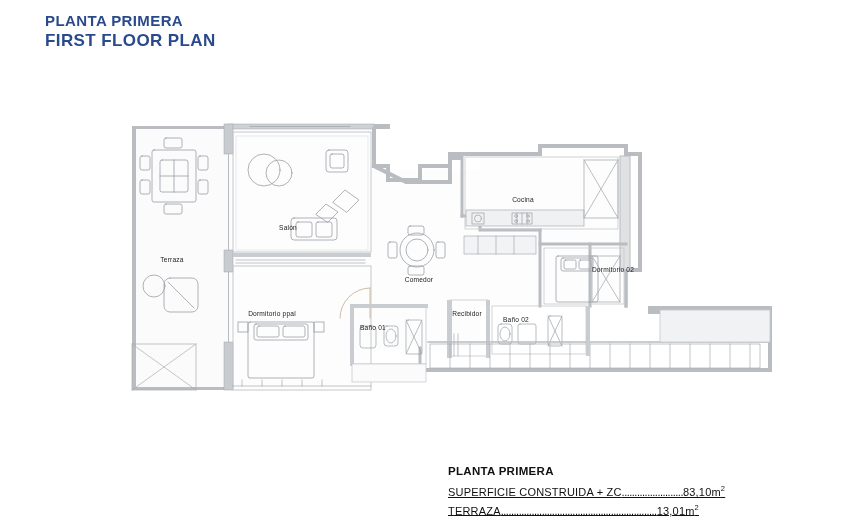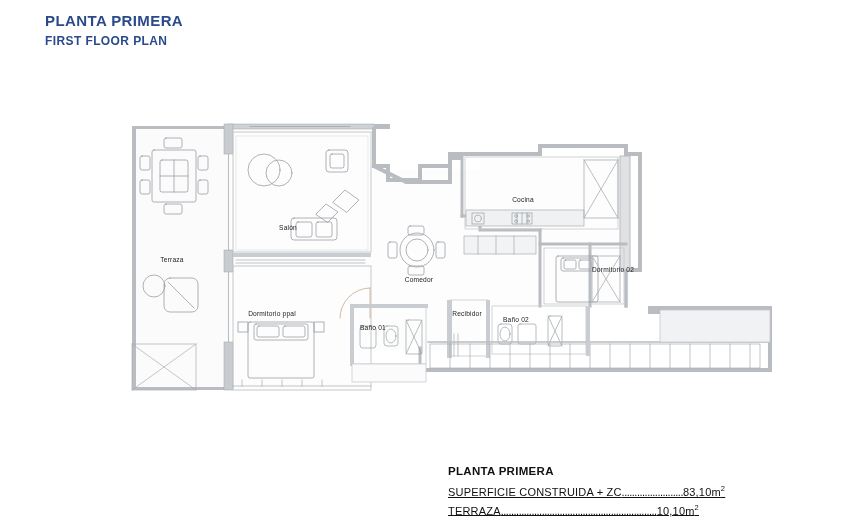--- a/index.html
+++ b/index.html
@@ -23,21 +23,21 @@
   }
   #title-main {
     font-size: 15px;
     font-weight: bold;
     letter-spacing: 0.4px;
     color: #2a4a8c;
     margin: 0;
     line-height: 18px;
   }
   #title-sub {
-    font-size: 12px;
+    font-size: 17px;
     font-weight: bold;
     letter-spacing: 0.4px;
     color: #2a4a8c;
     margin: 4px 0 0 0;
     line-height: 14px;
   }
 
   
   #legend-block {
     position: absolute;
@@ -345,15 +345,15 @@
 </div>
 
 <div id="legend-block">
   <div id="legend-title">PLANTA PRIMERA</div>
 
   <div class="legend-row">
     <span>SUPERFICIE CONSTRUIDA + ZC</span><span class="leader">........................</span><span>83,10m</span><span class="sup">2</span>
   </div>
 
   <div class="legend-row">
-    <span>TERRAZA</span><span class="leader">.............................................................</span><span>10,10m</span><span class="sup">2</span>
+    <span>TERRAZA</span><span class="leader">.............................................................</span><span>13,01m</span><span class="sup">2</span>
   </div>
 </div>
 
 </body></html>

